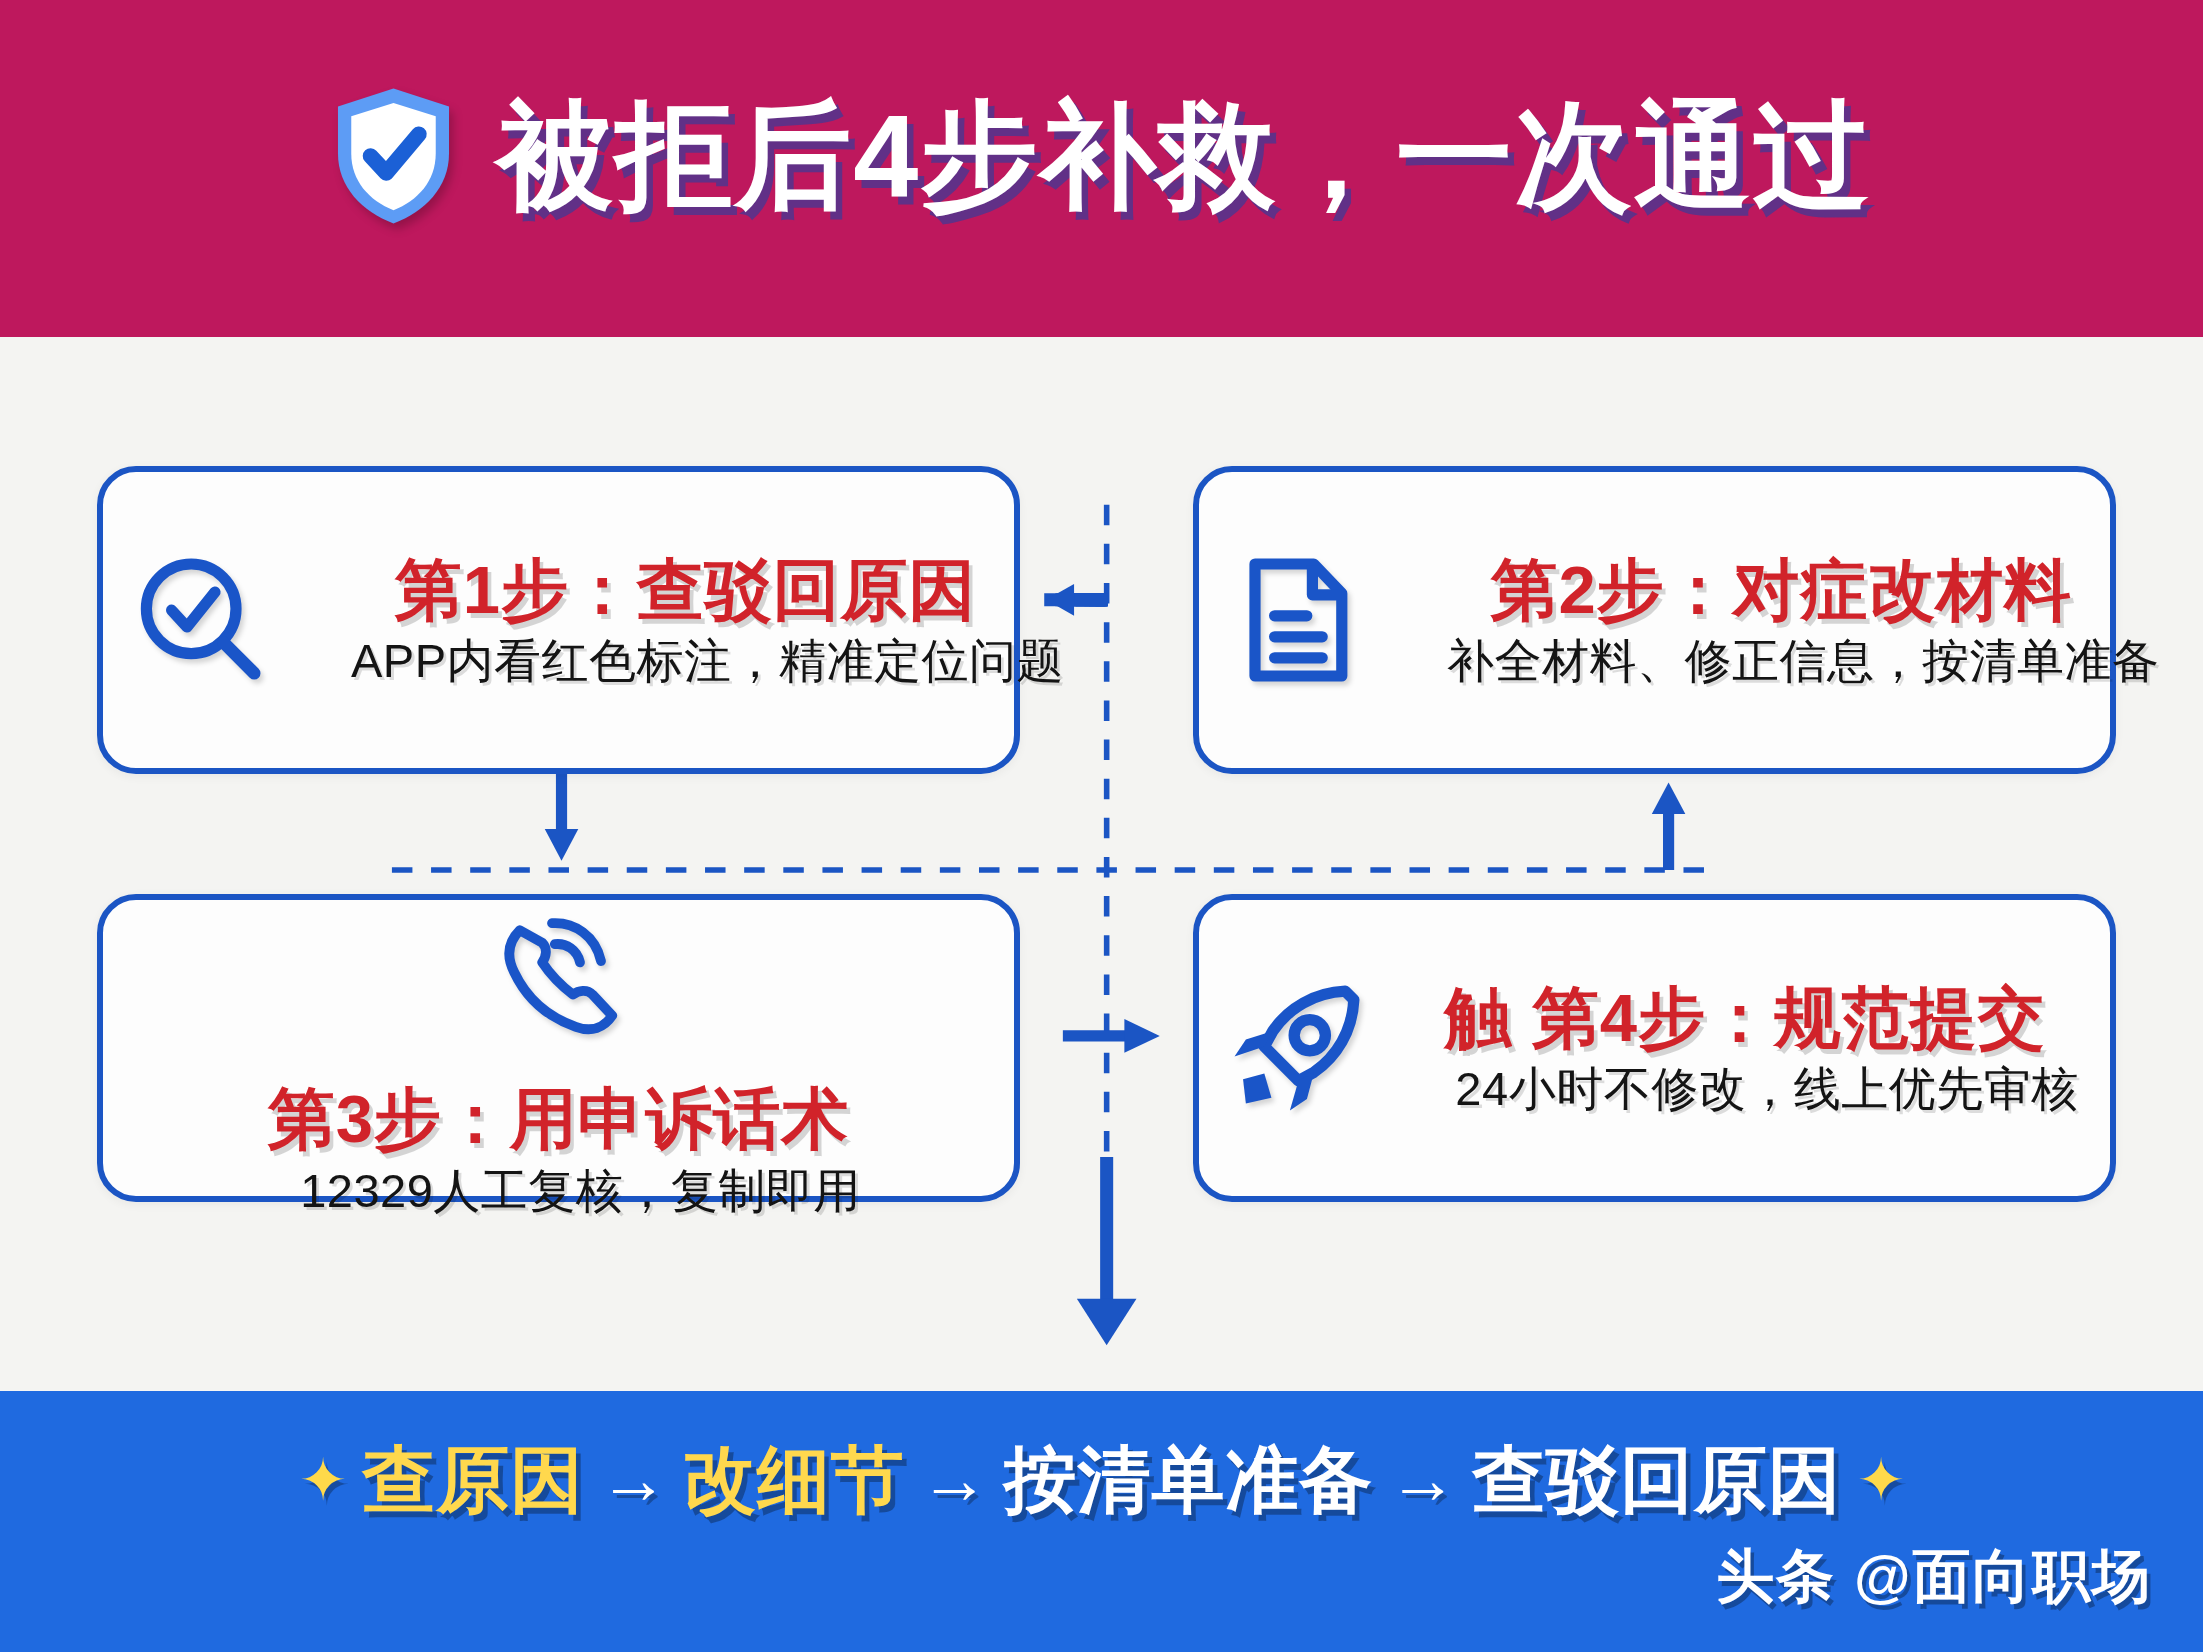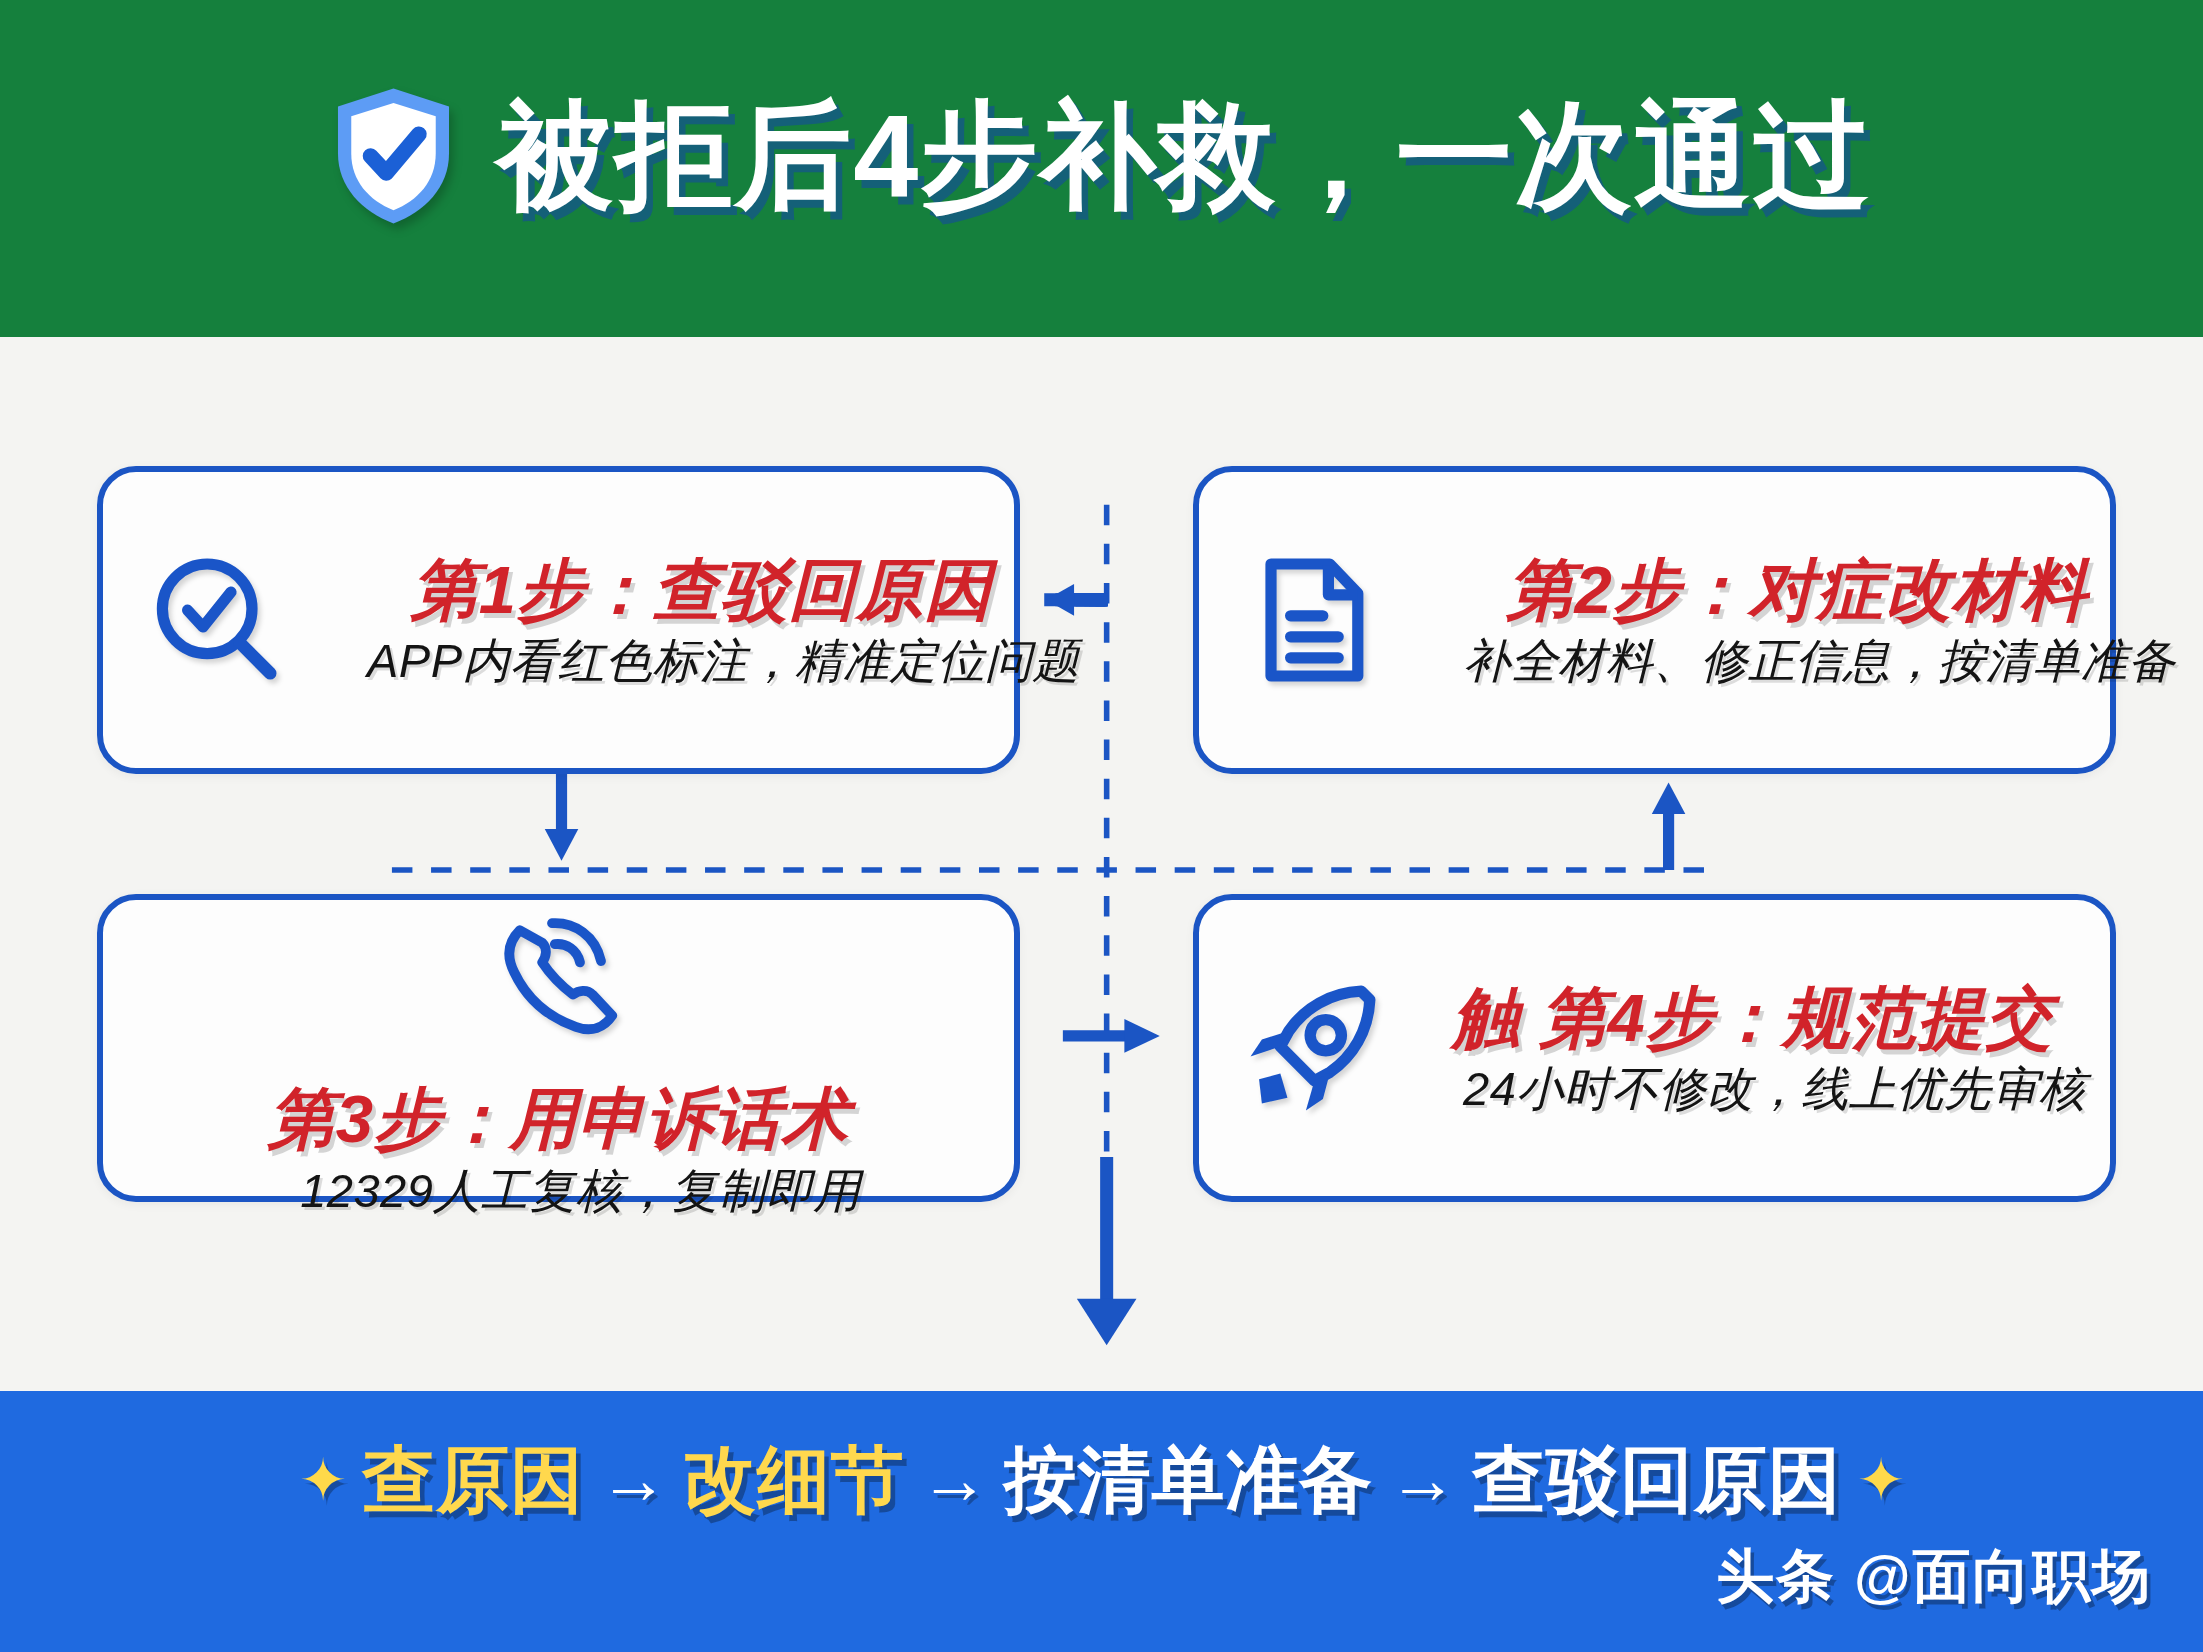--- a/index.html
+++ b/index.html
@@ -17,21 +17,21 @@
     overflow: hidden;
     background: #f5f5f4;
   }
 
   
   .header-band {
     position: absolute;
     left: 0; top: 0;
     width: 2204px;
     height: 337px;
-    background: #15803d;
+    background: #be185d;
     display: flex;
     align-items: center;
     justify-content: center;
     gap: 43px;
     box-sizing: border-box;
     padding-bottom: 26px;
   }
   .shield-icon {
     width: 121px;
     height: 140px;
@@ -69,24 +69,23 @@
 
   
   .card {
     position: absolute;
     box-sizing: border-box;
     background: #fdfdfd;
     border: 6.5px solid #1b55c4;
     border-radius: 39px;
     display: flex;
     align-items: center;
-    padding: 0 39px;
+    padding: 0 23px;
     gap: 32px;
     box-shadow: 0 2.8px 9.3px rgba(0,0,0,0.05);
-    font-style: italic;
   }
   #card-1 { left: 97px;  top: 129px; width: 923px; height: 308px; }
   #card-2 { left: 1193px; top: 129px; width: 923px; height: 308px; }
   #card-3 { left: 97px;  top: 557px; width: 923px; height: 308px; flex-direction: column; }
   #card-4 { left: 1193px; top: 557px; width: 923px; height: 308px; }
 
   .card-icon {
     flex: 0 0 auto;
     width: 149px;
     height: 149px;

